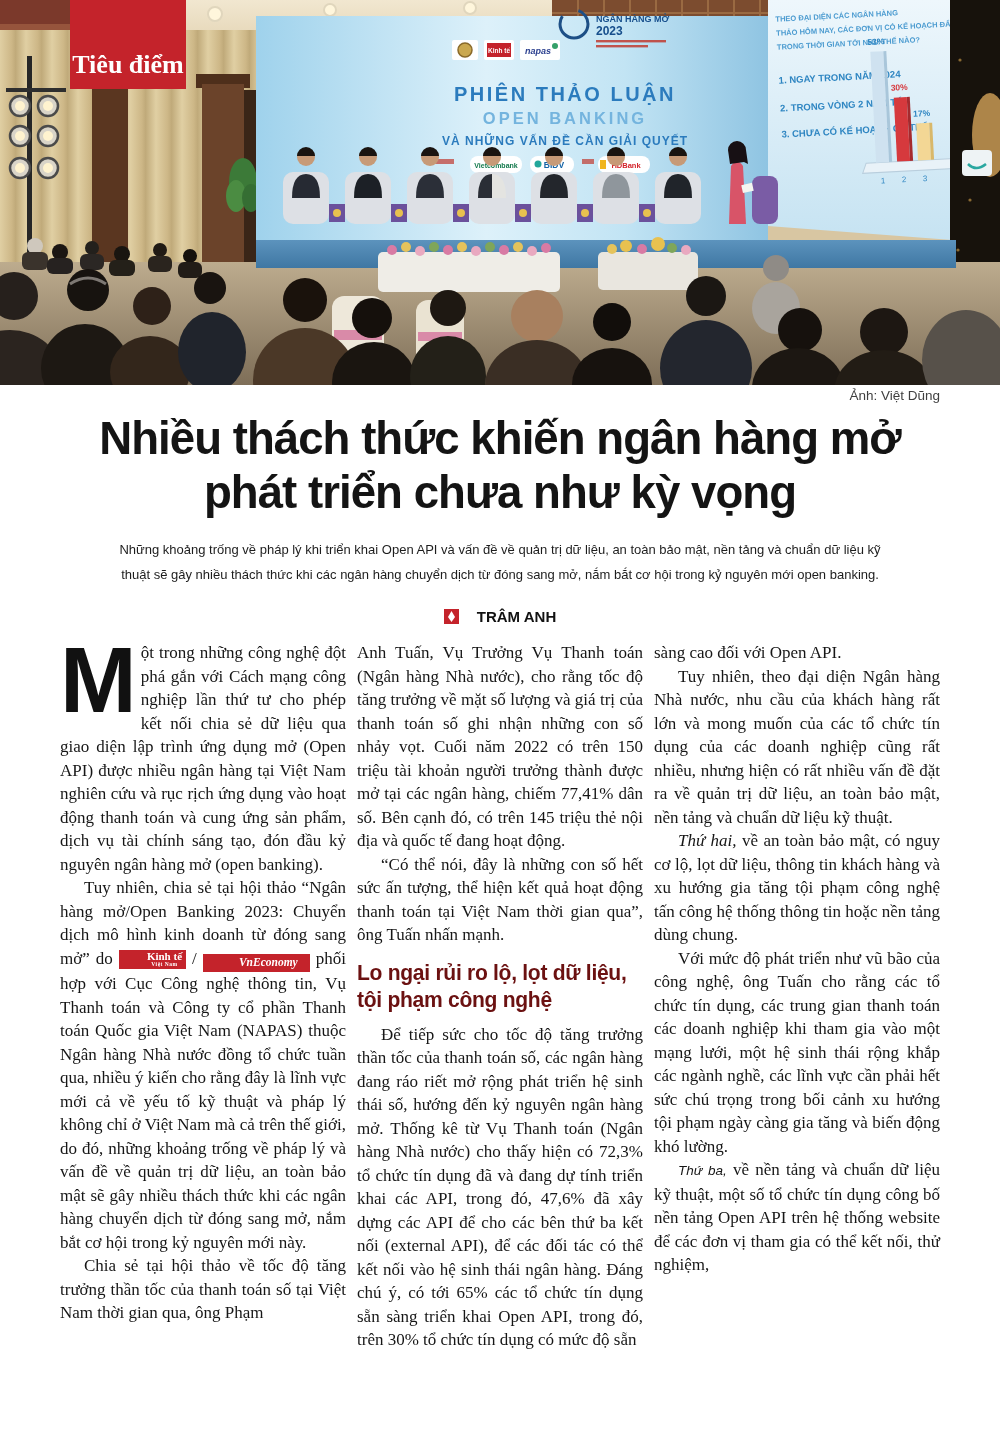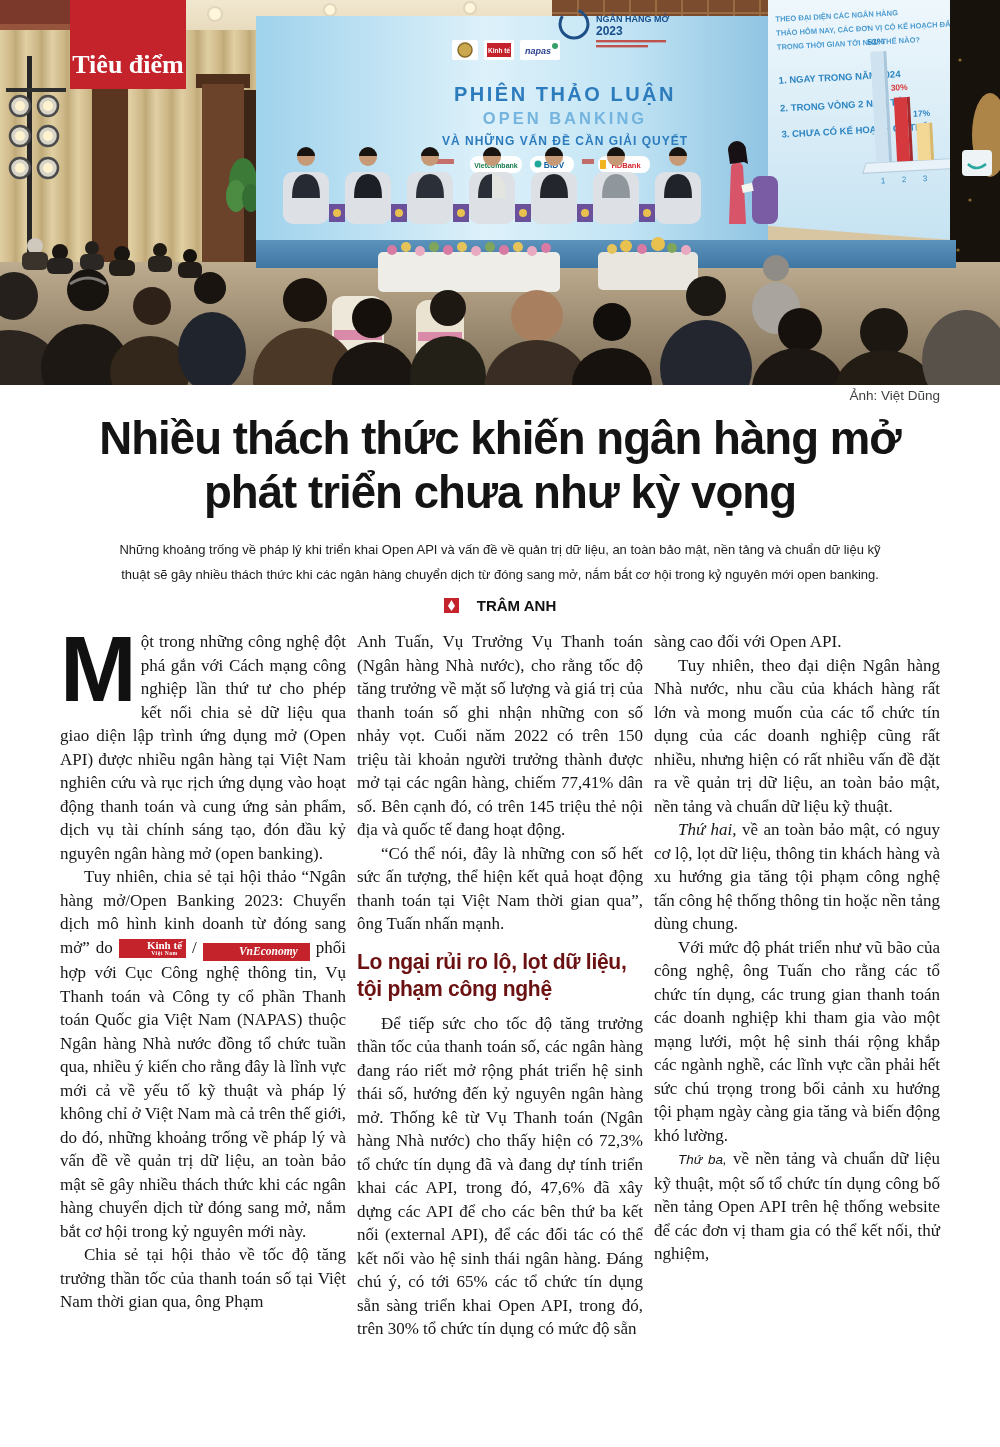--- a/index.html
+++ b/index.html
@@ -12,21 +12,21 @@
           display:flex;align-items:flex-end;justify-content:center;padding-bottom:9px;box-sizing:border-box;}
   .kicker span{font-family:"Liberation Serif",serif;font-weight:700;font-size:26px;color:#ffffff;}
   .credit{margin:3px 60px 0 8px;text-align:right;font-family:"Liberation Sans",sans-serif;
           font-size:13.5px;color:#3f3f3f;}
   
   .headline{margin:8px 40px 0;text-align:center;font-family:"Liberation Sans",sans-serif;
             font-weight:700;color:#141414;font-size:47px;line-height:54px;letter-spacing:-1px;}
   .headline div{transform:scaleX(.97);transform-origin:center;}
   .lede{margin:18px 112px 0;text-align:center;font-family:"Liberation Sans",sans-serif;
         font-size:13px;line-height:25px;color:#1d1d1d;}
-  .byline{margin-top:10px;display:flex;align-items:center;justify-content:center;gap:18px;}
+  .byline{margin-top:21px;display:flex;align-items:center;justify-content:center;gap:18px;}
   .byline .mark{width:15px;height:15px;background:#c4232b;display:flex;align-items:center;justify-content:center;}
   .byline .name{font-family:"Liberation Sans",sans-serif;font-weight:700;font-size:15px;color:#111;}
   
   .columns{margin:16px 60px 0;display:flex;gap:11px;}
   .col{width:293px;font-size:17px;line-height:23.5px;text-align:justify;color:#161616;}
   .col p{margin:0;}
   .indent{text-indent:24px;}
   .dropcap{float:left;font-family:"Liberation Sans",sans-serif;font-weight:700;font-size:92px;
            line-height:72px;height:70px;margin:3px 8px 0 0;letter-spacing:-4px;color:#111;}
   .inline-logo{display:inline-block;background:#c4232b;color:#fff;vertical-align:-2px;

